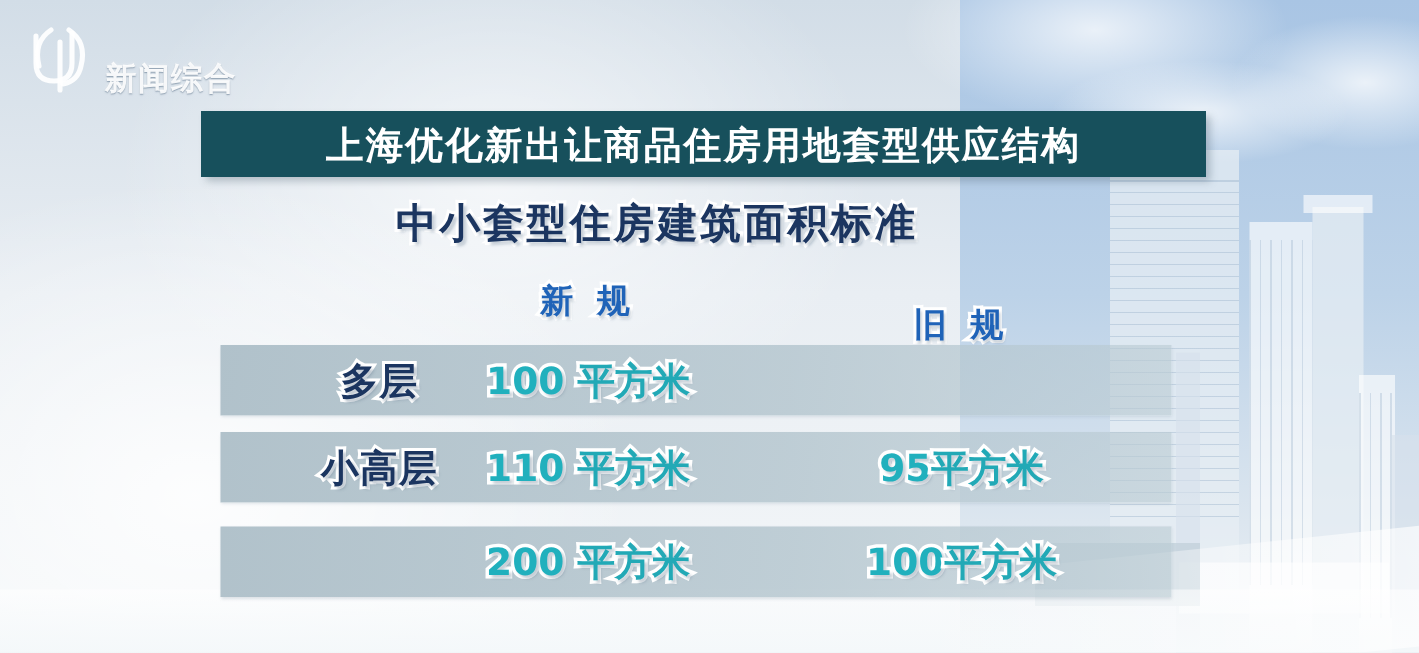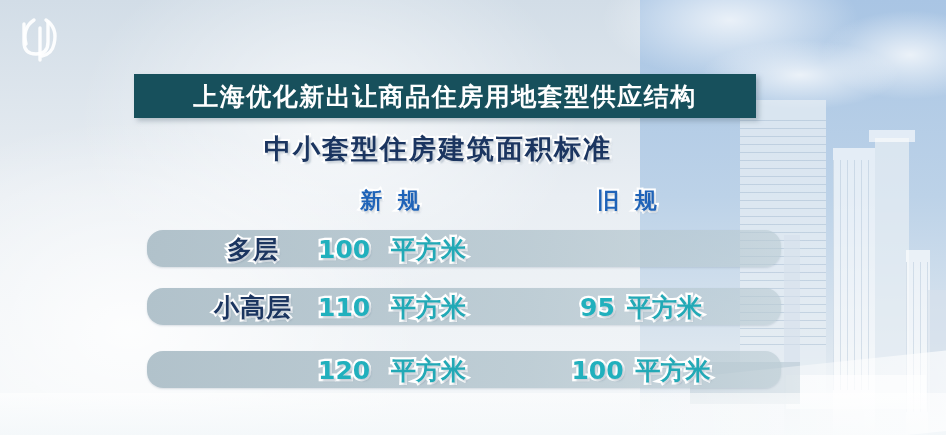--- a/index.html
+++ b/index.html
@@ -60,21 +60,21 @@
   .logo svg{display:block;}
   .logo-text{
     position:absolute;left:58px;top:26px;
     font-size:21px;font-weight:bold;letter-spacing:1px;
     color:rgba(255,255,255,.92);
     text-shadow:0 1px 1px rgba(120,140,160,.85), 0 0 2px rgba(255,255,255,.6);
   }
 
   
   .banner{
-    position:absolute;left:134px;top:74px;width:622px;height:44px;
+    position:absolute;left:134px;top:74px;width:670px;height:44px;
     background:#17505c;
     box-shadow:3px 3px 5px rgba(80,100,115,.35);
     display:flex;align-items:center;justify-content:center;
   }
   .banner-text{
     color:#ffffff;font-size:25px;font-weight:bold;letter-spacing:1.5px;
     white-space:nowrap;
   }
 
   
@@ -89,27 +89,26 @@
   
   .thead{position:absolute;left:147px;top:186px;width:640px;height:30px;}
   .th{
     position:absolute;top:0;font-size:22px;font-weight:bold;letter-spacing:4px;
     color:#1f63b8;
     -webkit-text-stroke:4px #ffffff;paint-order:stroke fill;
     text-shadow:1px 2px 2px rgba(120,140,160,.45);
     white-space:nowrap;
   }
   .th.new{left:245px;transform:translateX(-50%);}
-  .th.old{left:482px;transform:translateX(-50%);}
+  .th.old{left:494px;transform:translateX(-50%);margin-top:16px;}
 
   .row{
-    position:absolute;left:147px;width:634px;height:37px;
+    position:absolute;left:147px;width:634px;height:47px;
     background:linear-gradient(to right, rgba(167,186,196,.88), rgba(178,196,205,.80) 60%, rgba(186,203,211,.62));
     box-shadow:0 1px 2px rgba(120,140,160,.25);
-    border-radius:16px;
   }
   .row.r1{top:230px;}
   .row.r2{top:288px;}
   .row.r3{top:351px;}
 
   .cell{
     position:absolute;top:50%;transform:translate(-50%,-50%);
     white-space:nowrap;font-weight:bold;
   }
   .cell.label{
@@ -118,21 +117,21 @@
     text-shadow:2px 2px 2px rgba(110,130,150,.45);
   }
   .cell.val{
     font-size:25px;letter-spacing:0px;
     color:#21b0bd;
     -webkit-text-stroke:4.5px #ffffff;paint-order:stroke fill;
     text-shadow:2px 2px 2px rgba(110,130,150,.40);
   }
   .cell.val.new{left:245px;}
   .cell.val.old{left:494px;}
-  .unit{color:#22a9b6;padding-left:12px;}
+  .unit{color:#22a9b6;}
 </style>
 </head>
 <body>
 
 <div id="stage">
 
   <div class="sky"></div>
   <div class="hazeL"></div>
 
   <div class="cloud" style="left:600px;top:-40px;width:260px;height:120px;"></div>
@@ -161,20 +160,21 @@
 
   <div class="logo">
     <svg width="56" height="56" viewBox="0 0 56 56" aria-hidden="true">
       <g fill="none" stroke="rgba(255,255,255,.92)" stroke-width="3.4" stroke-linecap="round">
         <path d="M12 12 L12 30 Q12 42 24 42 Q36 42 36 30 L36 10"></path>
         <path d="M22 8 Q10 16 14 32"></path>
         <path d="M34 8 Q46 16 42 32 Q40 42 30 44"></path>
         <path d="M28 16 L28 48"></path>
       </g>
     </svg>
+    <div class="logo-text">新闻综合</div>
   </div>
 
   <div class="banner">
     <span class="banner-text">上海优化新出让商品住房用地套型供应结构</span>
   </div>
 
   <div class="subtitle">中小套型住房建筑面积标准</div>
 
   <div class="thead">
     <span class="th new">新 规</span>
@@ -186,17 +186,17 @@
     <span class="cell val new"><span>100</span><span class="unit"> 平方米</span></span>
   </div>
 
   <div class="row r2">
     <span class="cell label">小高层</span>
     <span class="cell val new"><span>110</span><span class="unit"> 平方米</span></span>
     <span class="cell val old"><span>95</span><span class="unit">平方米</span></span>
   </div>
 
   <div class="row r3">
-    <span class="cell val new"><span>120</span><span class="unit"> 平方米</span></span>
+    <span class="cell val new"><span>200</span><span class="unit"> 平方米</span></span>
     <span class="cell val old"><span>100</span><span class="unit">平方米</span></span>
   </div>
 
 </div>
 
 </body></html>

